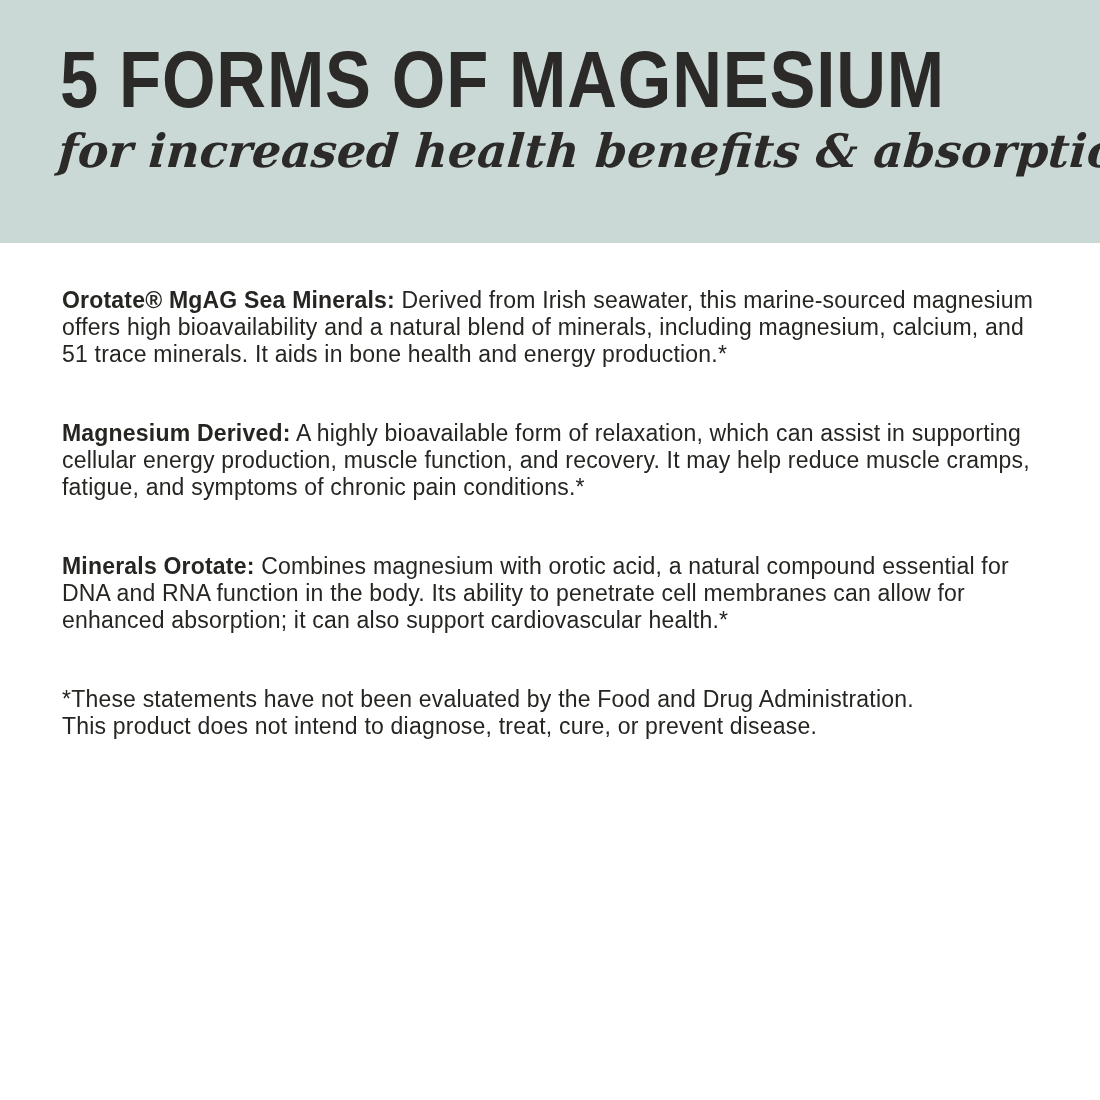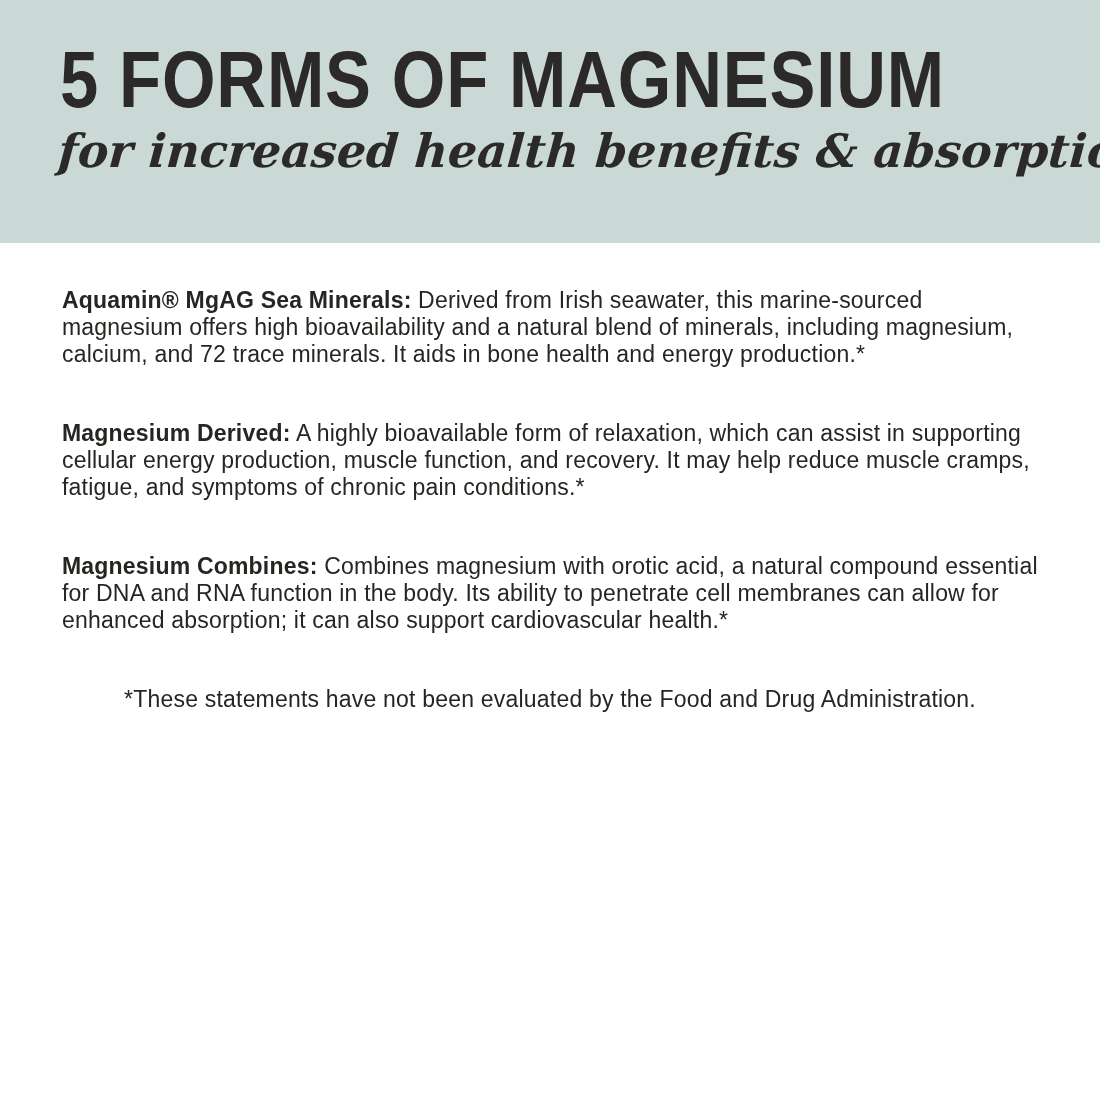--- a/index.html
+++ b/index.html
@@ -57,49 +57,50 @@
   }
   .section .label {
     font-weight: 700;
   }
   .disclaimer {
     font-size: 23px;
     line-height: 27px;
     letter-spacing: 0.2px;
     max-width: 978px;
   }
-  .disclaimer div { display: block; text-align: center; }
+  .disclaimer div { display: block; }
 </style>
 </head>
 <body>
 
 <div class="page">
 
   <div class="header">
     <div class="title">5 FORMS OF MAGNESIUM</div>
     <div class="subtitle">for increased health benefits &amp; absorption</div>
   </div>
 
   <div class="content">
 
     <p class="section">
-      <span class="label">Aquamin® MgAG Sea Minerals:</span>
-      <span>Derived from Irish seawater, this marine-sourced magnesium offers high bioavailability and a natural blend of minerals, including magnesium, calcium, and 72 trace minerals. It aids in bone health and energy production.*</span>
+      <span class="label">Orotate® MgAG Sea Minerals:</span>
+      <span>Derived from Irish seawater, this marine-sourced magnesium offers high bioavailability and a natural blend of minerals, including magnesium, calcium, and 51 trace minerals. It aids in bone health and energy production.*</span>
     </p>
 
     <p class="section">
       <span class="label">Magnesium Derived:</span>
       <span>A highly bioavailable form of relaxation, which can assist in supporting cellular energy production, muscle function, and recovery. It may help reduce muscle cramps, fatigue, and symptoms of chronic pain conditions.*</span>
     </p>
 
     <p class="section">
-      <span class="label">Magnesium Combines:</span>
+      <span class="label">Minerals Orotate:</span>
       <span>Combines magnesium with orotic acid, a natural compound essential for DNA and RNA function in the body. Its ability to penetrate cell membranes can allow for enhanced absorption; it can also support cardiovascular health.*</span>
     </p>
 
 
 
     <div class="disclaimer">
       <div>*These statements have not been evaluated by the Food and Drug Administration.</div>
+      <div>This product does not intend to diagnose, treat, cure, or prevent disease.</div>
     </div>
 
   </div>
 </div>
 
 </body></html>

